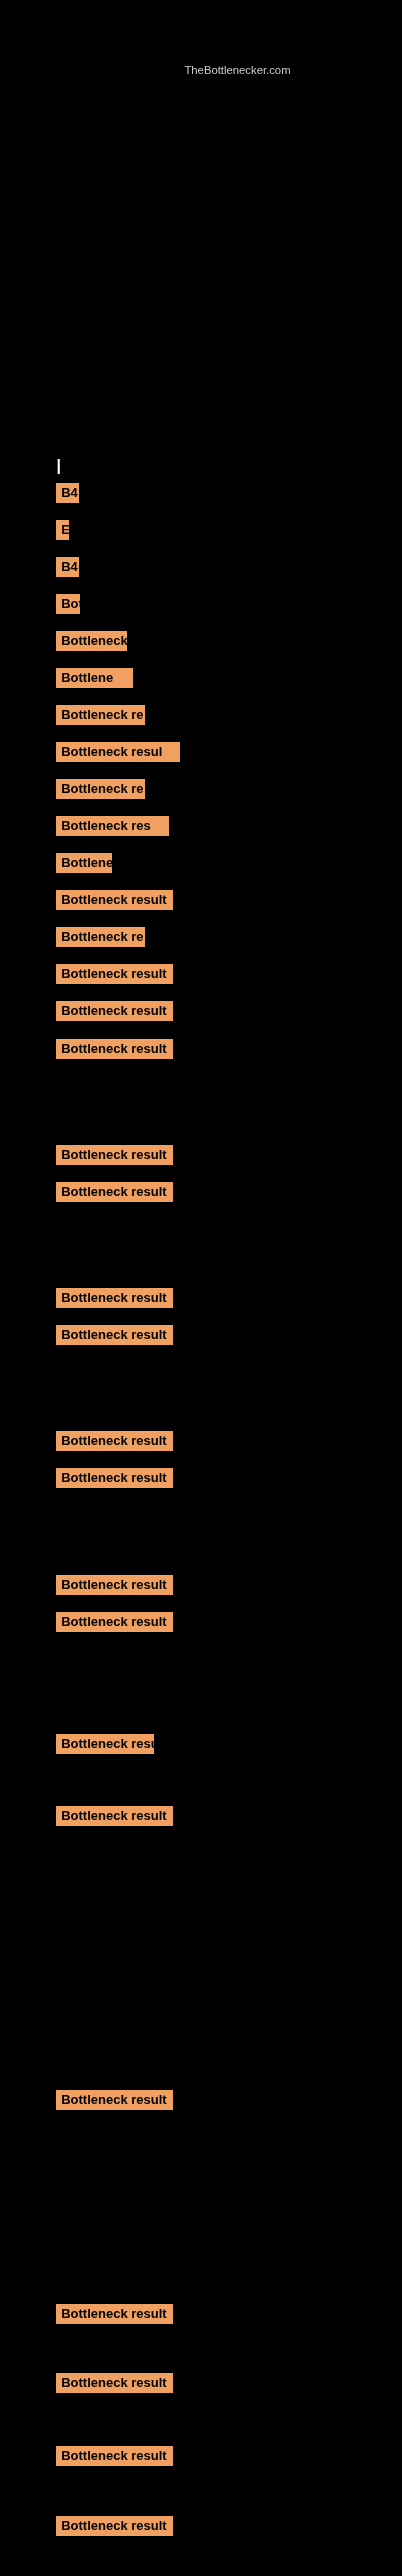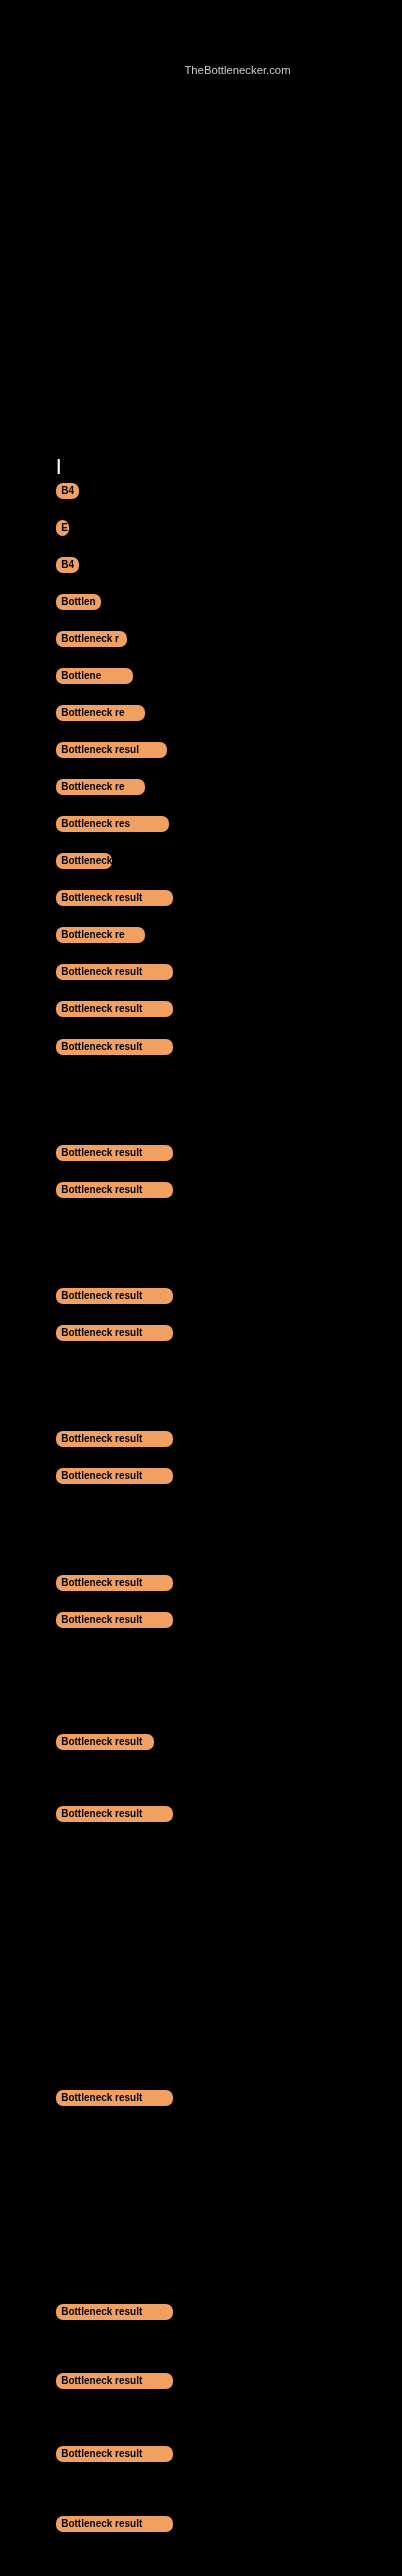--- a/index.html
+++ b/index.html
@@ -33,43 +33,42 @@
       font-size: 16px;
       font-weight: bold;
       position: absolute;
     }
 
     
     .label-item {
       position: absolute;
       background-color: #f0a060;
       color: #000000;
-      font-size: 10px;
+      font-size: 13px;
       font-weight: bold;
       padding: 2.4px 4.8px;
       white-space: nowrap;
-      border-radius: 7px;
     }
   </style>
 </head>
 <body>
 
 <div class="site-title">TheBottlenecker.com</div>
 
 <div class="cursor-indicator" style="top: 403px; left: 2.4px;">|</div>
 
 <div id="labels-container">
     <div class="label-item" style="top: 429px; left: 2.4px; width: 22.5px;">B4</div>
     <div class="label-item" style="top: 466px; left: 2.4px; width: 13px;">E</div>
     <div class="label-item" style="top: 503px; left: 2.4px; width: 22.5px;">B4</div>
-    <div class="label-item" style="top: 540px; left: 2.4px; width: 45px;">Bottlen</div>
+    <div class="label-item" style="top: 540px; left: 2.4px; width: 24px;">Bottlen</div>
     <div class="label-item" style="top: 577px; left: 2.4px; width: 71px;">Bottleneck r</div>
     <div class="label-item" style="top: 614px; left: 2.4px; width: 77px;">Bottlene</div>
     <div class="label-item" style="top: 651px; left: 2.4px; width: 89px;">Bottleneck re</div>
-    <div class="label-item" style="top: 688px; left: 2.4px; width: 111px;">Bottleneck resul</div>
+    <div class="label-item" style="top: 688px; left: 2.4px; width: 124px;">Bottleneck resul</div>
     <div class="label-item" style="top: 725px; left: 2.4px; width: 89px;">Bottleneck re</div>
     <div class="label-item" style="top: 762px; left: 2.4px; width: 113px;">Bottleneck res</div>
     <div class="label-item" style="top: 799px; left: 2.4px; width: 56px;">Bottleneck</div>
     <div class="label-item" style="top: 836px; left: 2.4px; width: 117px;">Bottleneck result</div>
     <div class="label-item" style="top: 873px; left: 2.4px; width: 89px;">Bottleneck re</div>
     <div class="label-item" style="top: 910px; left: 2.4px; width: 117px;">Bottleneck result</div>
     <div class="label-item" style="top: 947px; left: 2.4px; width: 117px;">Bottleneck result</div>
     <div class="label-item" style="top: 985px; left: 2.4px; width: 117px;">Bottleneck result</div>
     <div class="label-item" style="top: 1091px; left: 2.4px; width: 117px;">Bottleneck result</div>
     <div class="label-item" style="top: 1128px; left: 2.4px; width: 117px;">Bottleneck result</div>

